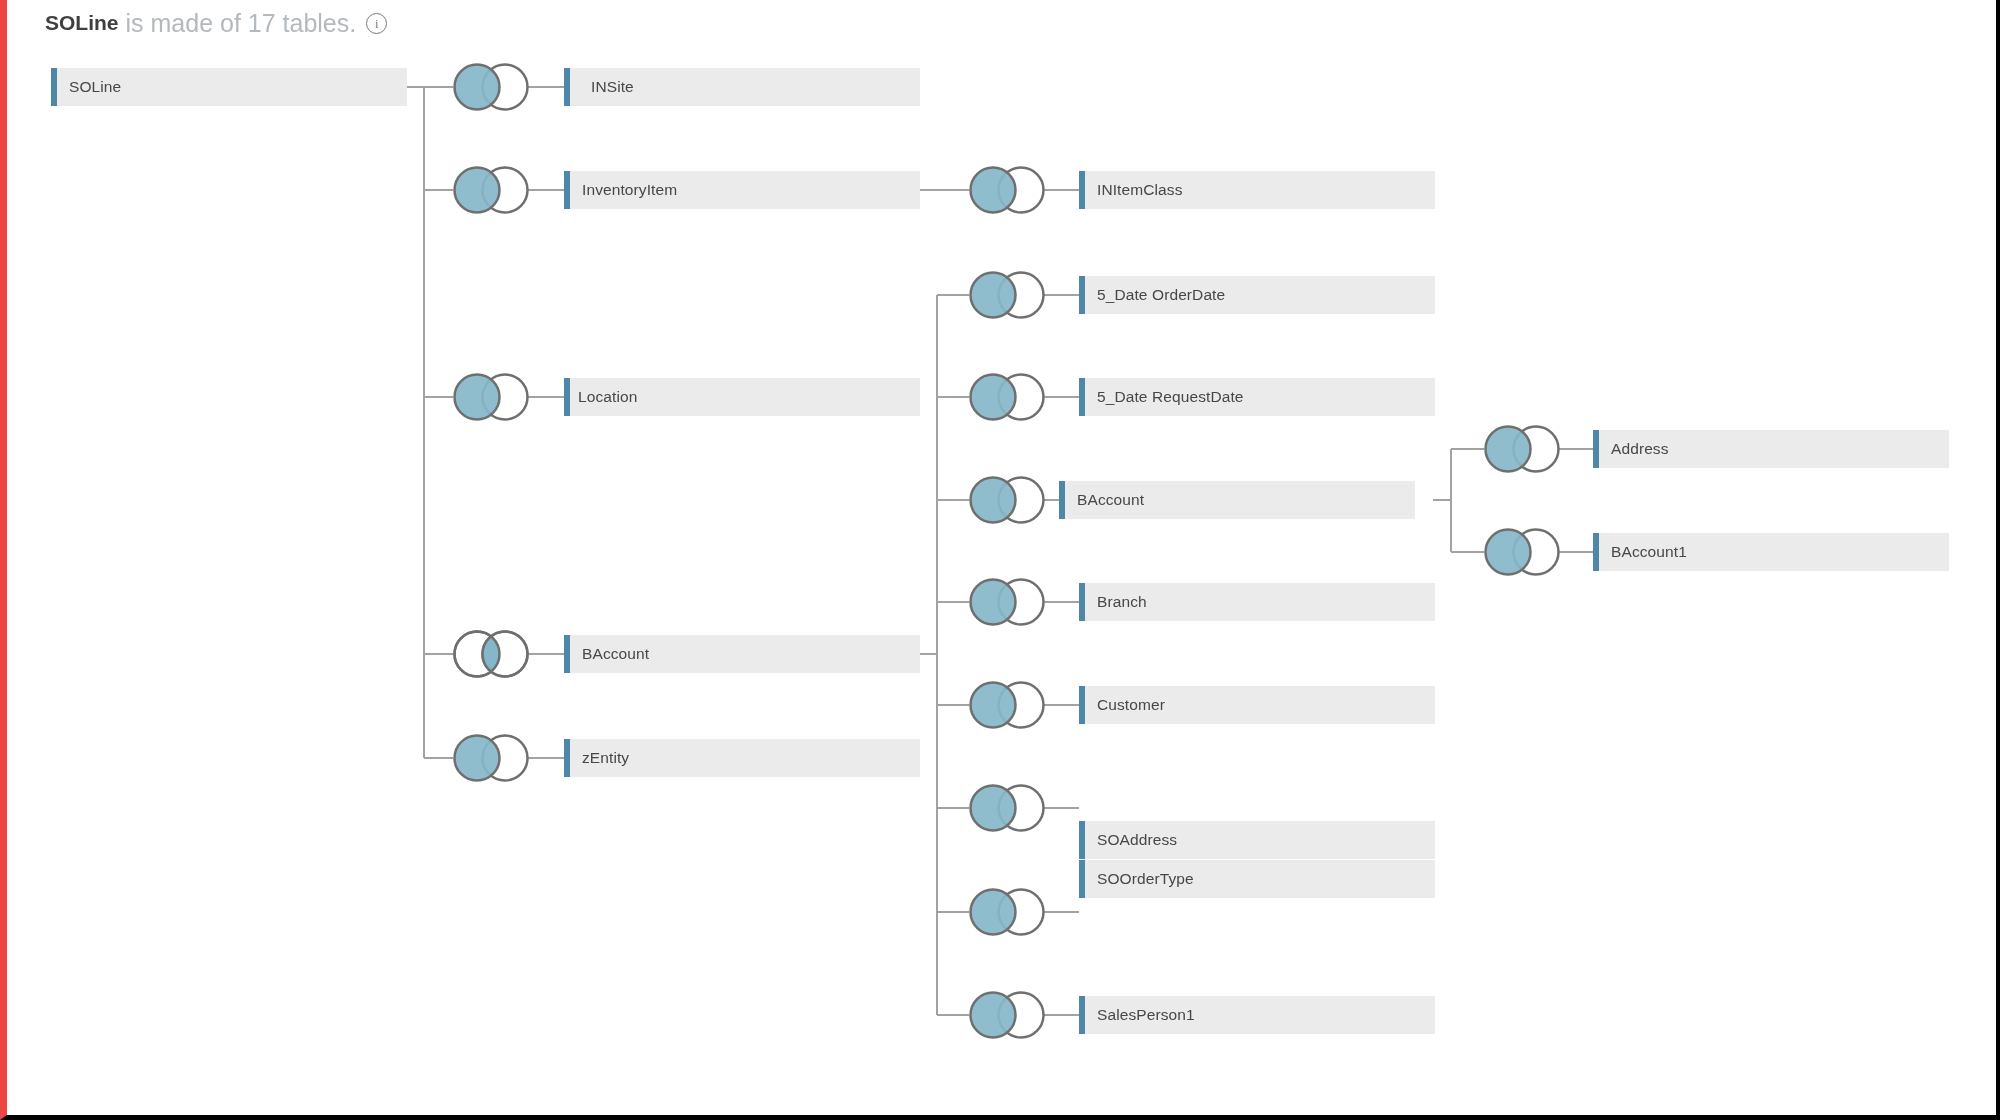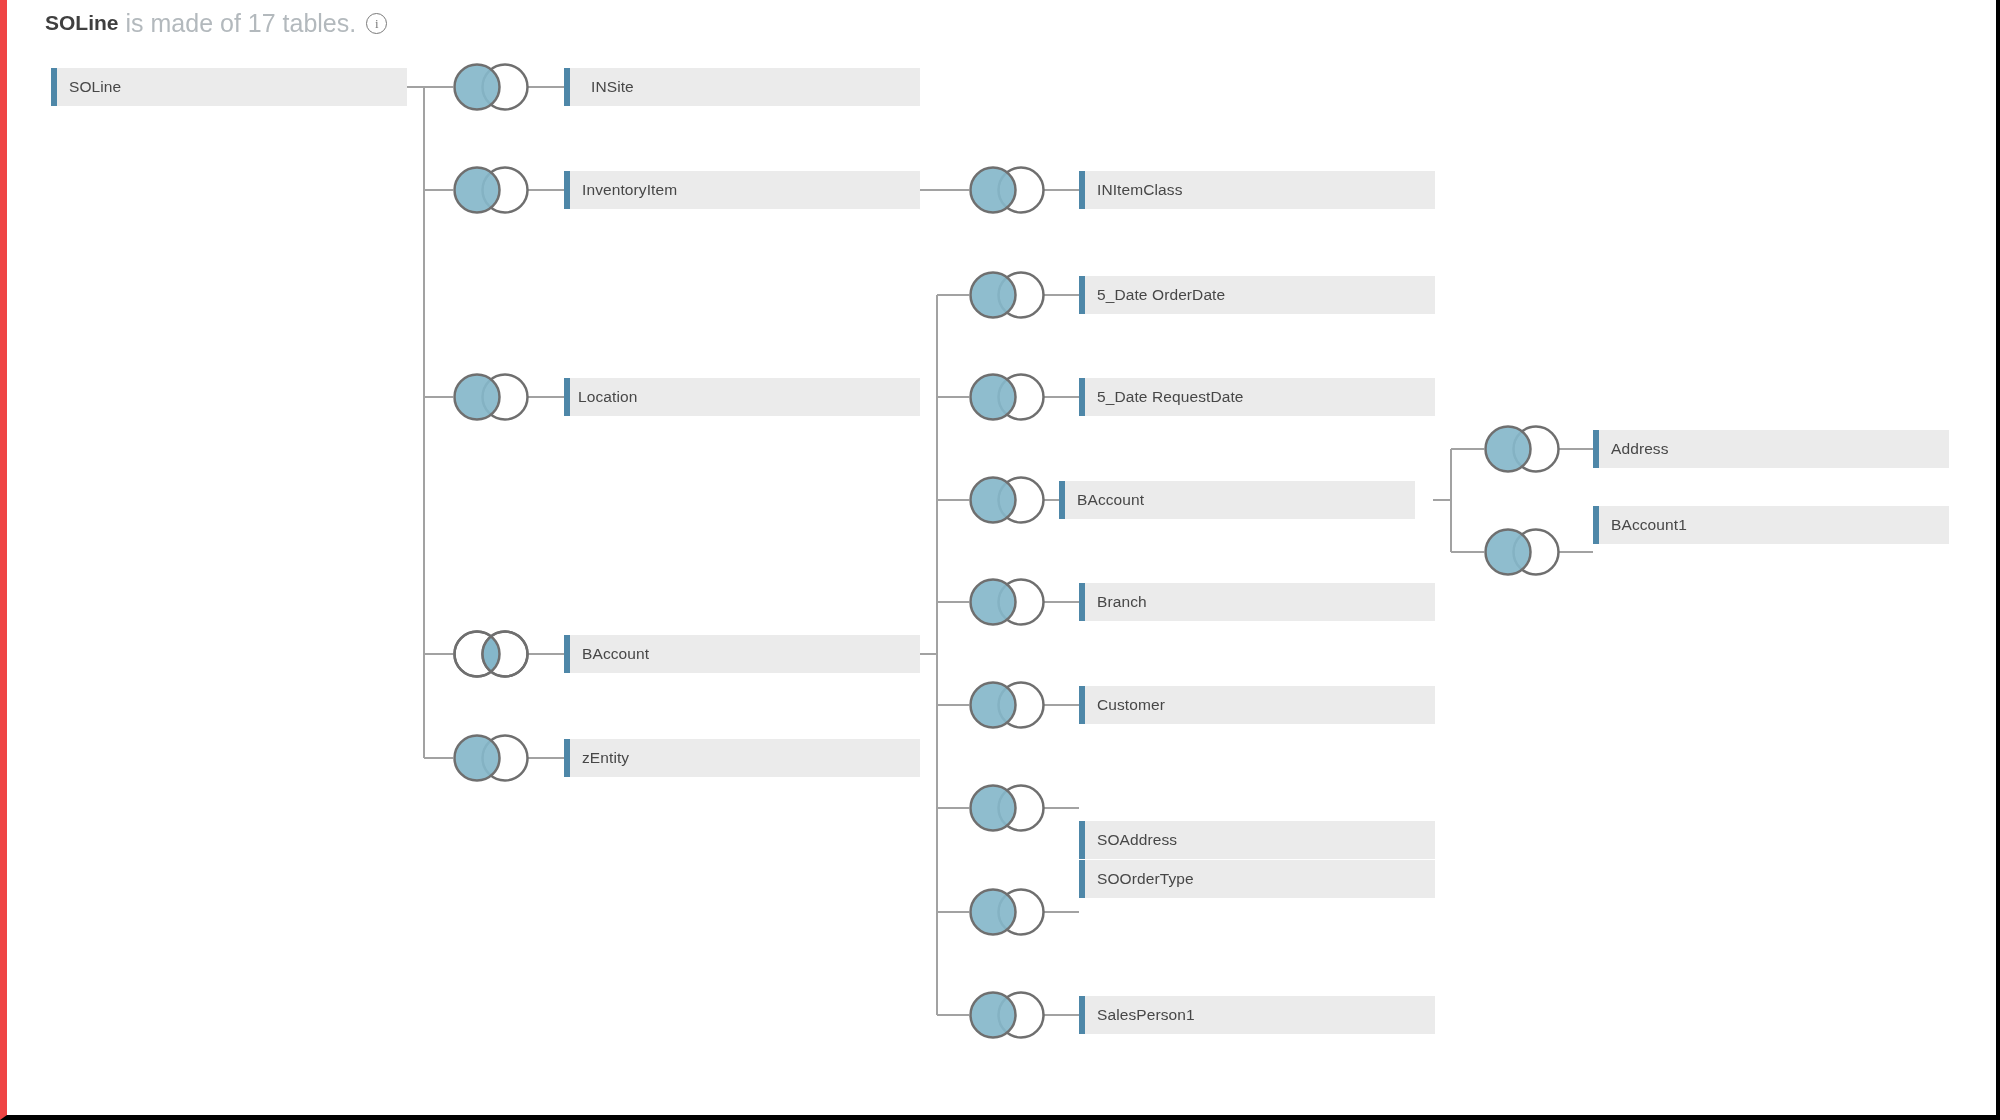--- a/index.html
+++ b/index.html
@@ -188,21 +188,21 @@
       </div>
       <div class="table-node" style="left: 1586px; top: 430px;">
         <span class="table-label">Address</span>
       </div>
       <div class="venn" style="left: 1474px; top: 423px;">
         <svg width="82" height="52" viewBox="0 0 82 52">
     <circle cx="55" cy="26" r="22.5" fill="#ffffff" stroke="#6f6f6f" stroke-width="2.5"></circle>
     <circle cx="27" cy="26" r="22.5" fill="#85b7ca" fill-opacity="0.92" stroke="#6f6f6f" stroke-width="2.5"></circle>
   </svg>
       </div>
-      <div class="table-node" style="left: 1586px; top: 506px;">
+      <div class="table-node" style="left: 1586px; top: 533px;">
         <span class="table-label">BAccount1</span>
       </div>
       <div class="venn" style="left: 1474px; top: 526px;">
         <svg width="82" height="52" viewBox="0 0 82 52">
     <circle cx="55" cy="26" r="22.5" fill="#ffffff" stroke="#6f6f6f" stroke-width="2.5"></circle>
     <circle cx="27" cy="26" r="22.5" fill="#85b7ca" fill-opacity="0.92" stroke="#6f6f6f" stroke-width="2.5"></circle>
   </svg>
       </div>
     </div>
 </div>

